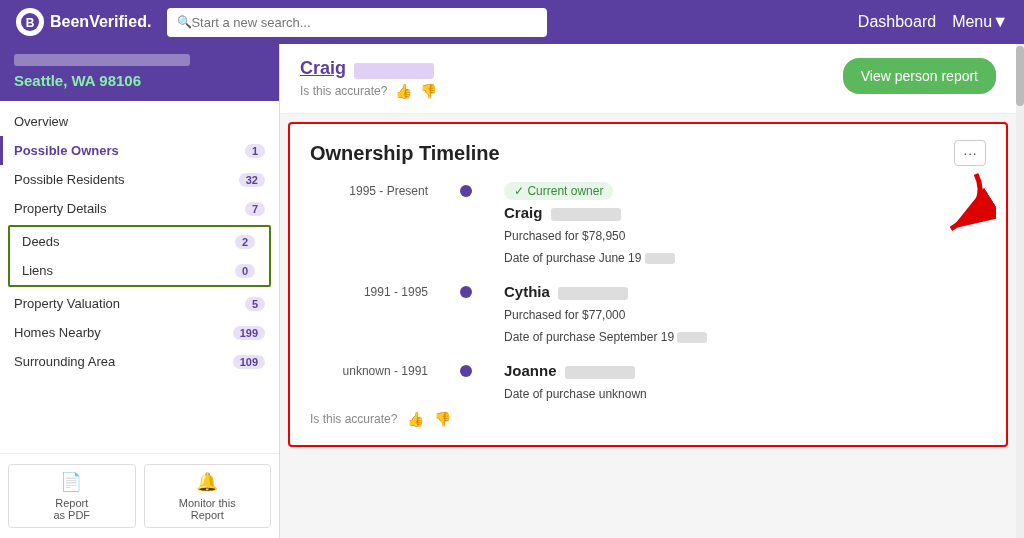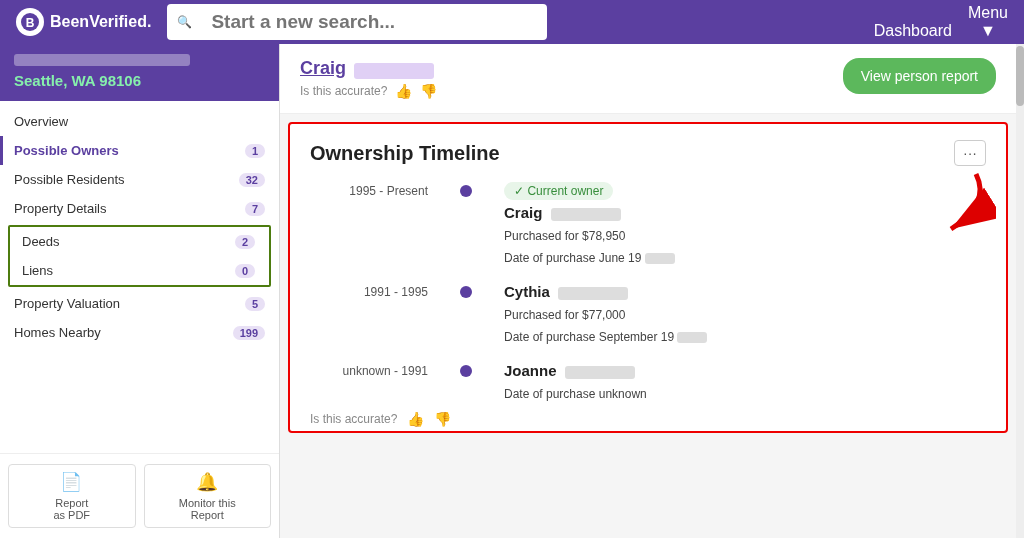--- a/index.html
+++ b/index.html
@@ -37,45 +37,44 @@
       font-weight: bold;
       font-size: 14px;
     }
     .search-bar {
       flex: 1;
       max-width: 380px;
       position: relative;
     }
     .search-bar input {
       width: 100%;
-      padding: 7px 12px 7px 44px;
+      padding: 7px 12px 7px 24px;
       border-radius: 4px;
       border: none;
-      font-size: 19px;
+      font-size: 13px;
       outline: none;
-      font-weight: bold;
     }
     .search-icon-wrap {
       position: absolute;
       left: 10px;
       top: 50%;
       transform: translateY(-50%);
       color: #888;
       font-size: 12px;
     }
     .header-right {
       margin-left: auto;
       display: flex;
       align-items: flex-end;
       gap: 16px;
       color: white;
       font-size: 16px;
     }
     .header-right a { color: white; text-decoration: none; }
-    .menu-btn { display: flex; align-items: center; gap: 0; cursor: pointer; flex-direction: column; }
+    .menu-btn { display: flex; align-items: center; gap: 0; cursor: pointer; }
 
     
     .main-layout {
       display: flex;
       height: calc(538px - 44px);
       overflow: hidden;
     }
 
     
     .sidebar {
@@ -243,21 +242,21 @@
       width: 120px;
       height: 80px;
     }
 
     
     .ownership-section {
       background: white;
       border: 2px solid #e00;
       border-radius: 4px;
       margin: 0 8px 8px;
-      padding: 16px 20px 4px;
+      padding: 16px 20px 18px;
       position: relative;
     }
     .ownership-header {
       display: flex;
       align-items: center;
       justify-content: space-between;
       margin-bottom: 16px;
     }
     .ownership-title {
       font-size: 20px;
@@ -428,20 +427,24 @@
       <div class="nav-item">
         <span>Property Valuation</span>
         <span class="badge">5</span>
       </div>
 
       <div class="nav-item">
         <span>Homes Nearby</span>
         <span class="badge">199</span>
       </div>
 
+      <div class="nav-item">
+        <span>Surrounding Area</span>
+        <span class="badge">109</span>
+      </div>
     </div>
 
     <div class="sidebar-footer">
       <div class="footer-btn">
         <span class="footer-icon">📄</span>
         <span>Report<br>as PDF</span>
       </div>
       <div class="footer-btn">
         <span class="footer-icon">🔔</span>
         <span>Monitor this<br>Report</span>

